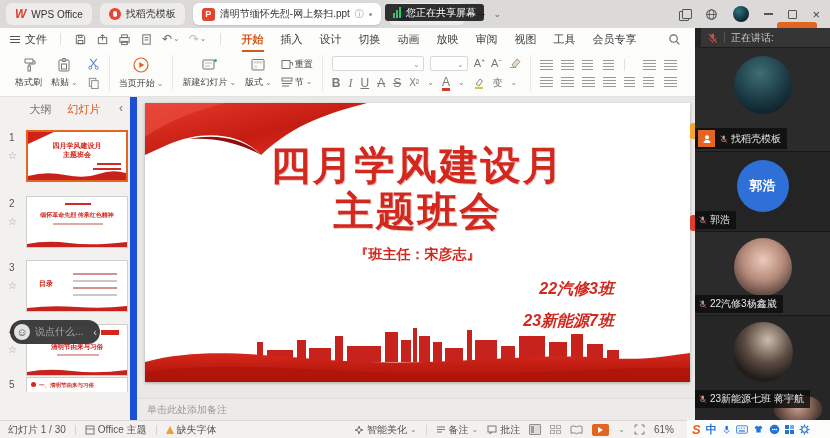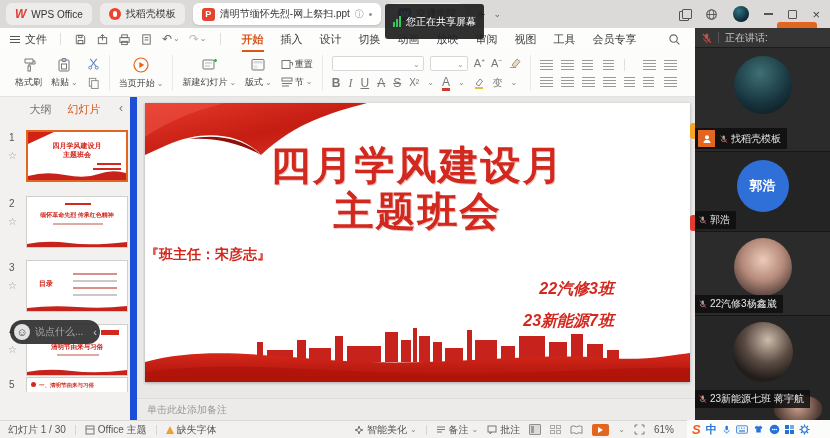--- a/index.html
+++ b/index.html
@@ -15,21 +15,21 @@
   .chip-ppt { background:#e1452f; }
   .chip-word { background:#3573d9; }
   .wps-w { color:#e23c2f; font-weight:900; font-size:12px; font-style:italic; }
   .docer-dot { width:12px; height:12px; border-radius:50%; background:#e8442e; position:relative; }
   .docer-dot::after { content:""; position:absolute; left:4px; top:3px; width:4px; height:6px; background:#fff; border-radius:2px; }
   .tab-info { color:#999; font-size:9px; }
   .tab-dot { color:#888; }
   .newtab { color:#555; font-size:14px; margin-left:4px; }
   .tb-caret { color:#666; font-size:9px; }
   .win-peek { position:absolute; left:612px; top:0; width:88px; height:7px; background:#fbfbfa; z-index:3; }
-  .share-badge { position:absolute; left:385px; top:4px; height:35px; background:rgba(30,30,30,.92); border-radius:3px; color:#fff; font-size:10px; display:flex; align-items:center; gap:5px; padding:0 8px; z-index:6; }
+  .share-badge { position:absolute; left:385px; top:4px; height:17px; background:rgba(30,30,30,.92); border-radius:3px; color:#fff; font-size:10px; display:flex; align-items:center; gap:5px; padding:0 8px; z-index:6; }
   .bars { display:flex; align-items:flex-end; gap:1px; height:11px; }
   .bars span { width:2px; background:#35c75a; display:block; }
   .wincontrols { position:absolute; right:10px; top:0; height:28px; display:flex; align-items:center; gap:15px; color:#444; z-index:6; }
   .wc-sq { width:9px; height:9px; border:1.2px solid #555; border-radius:1px; }
   .wc-stack { position:relative; width:11px; height:11px; }
   .wc-stack::before { content:""; position:absolute; left:0; top:2px; width:8px; height:8px; border:1.1px solid #555; border-radius:1px; }
   .wc-stack::after { content:""; position:absolute; left:3px; top:0; width:8px; height:8px; border:1.1px solid #555; border-radius:1px; background:#dcdad8; }
   .wc-min { width:9px; height:2px; background:#555; }
   .wc-close { font-size:13px; color:#444; line-height:1; }
   .wc-avatar { width:16px; height:16px; border-radius:50%; background:radial-gradient(circle at 35% 30%, #2f7582, #0d2230 75%); }
@@ -84,21 +84,21 @@
   .mini-corner { position:absolute; left:0; top:0; width:0; height:0; border-top:12px solid #cf2318; border-right:26px solid transparent; }
   .mini-t1 { position:absolute; left:0; right:0; text-align:center; color:#d3281e; font-weight:800; }
   .mini-wave { position:absolute; left:0; bottom:0; width:100%; }
   .mini-bar { position:absolute; background:#d3281e; }
   .mini-gray { position:absolute; background:#c9c9c9; height:2px; }
 
   
   .editor { position:absolute; left:137px; top:97px; width:558px; height:301px; background:#e9e8e6; }
   .canvas { position:absolute; left:8px; top:6px; width:545px; height:279px; background:#fff; box-shadow:0 1px 3px rgba(0,0,0,.28); overflow:hidden; }
   .slide-title { position:absolute; left:0; right:0; text-align:center; color:#d3281e; font-weight:900; font-size:40px; line-height:1; letter-spacing:2px; text-shadow:1px 1px 0 rgba(160,20,10,.25); }
-  .slide-sub { position:absolute; left:0; right:0; top:143px; color:#d3281e; font-weight:800; font-size:14px; }
+  .slide-sub { position:absolute; left:0; right:0; top:143px; text-align:center; color:#d3281e; font-weight:800; font-size:14px; }
   .slide-class { position:absolute; right:76px; text-align:left; color:#d3281e; font-weight:900; font-size:16px; font-style:italic; }
   .edge-sliver { position:absolute; right:0; width:5px; height:16px; border-radius:3px 0 0 3px; }
 
   
   .notesbar { position:absolute; left:137px; top:398px; width:558px; height:22px; background:#ecebe9; border-top:1px solid #dddcda; display:flex; align-items:center; padding-left:10px; font-size:10px; color:#9a9a9a; }
   .statusbar { position:absolute; left:0; top:420px; width:830px; height:18px; background:#f2f1ef; border-top:1px solid #d9d8d6; display:flex; align-items:center; font-size:10px; color:#555; padding:0 8px; z-index:60; }
   .sb-left { display:flex; align-items:center; gap:9px; }
   .sb-sep { width:1px; height:10px; background:#d5d5d4; }
   .sb-right { margin-left:auto; display:flex; align-items:center; gap:9px; padding-right:148px; }
   .warn-tri { width:0; height:0; border-left:4px solid transparent; border-right:4px solid transparent; border-bottom:8px solid #f0a030; }
@@ -107,21 +107,21 @@
   .view-ico-active { background:#dcdbd9; border-color:#8f8f8e; }
   .view-ico-active::after { content:""; position:absolute; left:1px; top:1px; bottom:1px; width:3px; background:#9a9a99; }
   .view-grid { display:grid; grid-template-columns:5px 5px; gap:1px; }
   .view-grid span { width:5px; height:4px; border:1px solid #a9a9a8; }
   .playbtn { width:17px; height:12px; background:#e2661f; border-radius:2px; display:flex; align-items:center; justify-content:center; }
   .playbtn::after { content:""; width:0; height:0; border-left:5px solid #fff; border-top:3px solid transparent; border-bottom:3px solid transparent; }
 
   
   .meeting { position:absolute; left:695px; top:28px; width:135px; height:392px; background:#242424; z-index:50; }
   .m-notch { position:absolute; left:82px; top:-6px; width:40px; height:6px; background:#e2661f; border-radius:3px 3px 0 0; }
-  .m-header { height:20px; background:#353535; border-bottom:1px solid #1c1c1c; display:flex; align-items:center; gap:6px; padding:0 6px; color:#cccccc; font-size:10px; }
+  .m-header { height:20px; background:#353535; border-bottom:1px solid #1c1c1c; display:flex; align-items:center; gap:6px; padding:0 6px; color:#cccccc; font-size:10px;margin-left:6px; }
   .m-hsep { width:1px; height:11px; background:#555; }
   .tiles { position:absolute; left:0; top:20px; right:0; bottom:0; }
   .tile { position:absolute; left:0; right:0; border-bottom:1px solid #171717; }
   .pavatar { position:absolute; left:50%; transform:translateX(-50%); border-radius:50%; }
   .av-teal { background:radial-gradient(circle at 45% 30%, #3e6f74, #17333d 60%, #0a161d 95%); }
   .av-blue { background:#2e6fd8; display:flex; align-items:center; justify-content:center; color:#fff; font-size:13px; font-weight:bold; }
   .av-face1 { background:radial-gradient(circle at 50% 38%, #eccaba, #b58a7a 45%, #6c524a 72%, #39302f); }
   .av-face2 { background:radial-gradient(circle at 58% 30%, #cdbcab, #5c4c43 42%, #221d1b 72%); }
   .plabel { position:absolute; left:0; bottom:2px; display:flex; align-items:center; gap:3px; background:rgba(14,14,14,.85); color:#e8e8e8; font-size:10px; padding:2px 6px 2px 3px; white-space:nowrap; max-width:130px; overflow:hidden; }
   .host-badge { width:17px; height:17px; background:#e2661f; display:flex; align-items:center; justify-content:center; margin-right:1px; flex:0 0 auto; }

